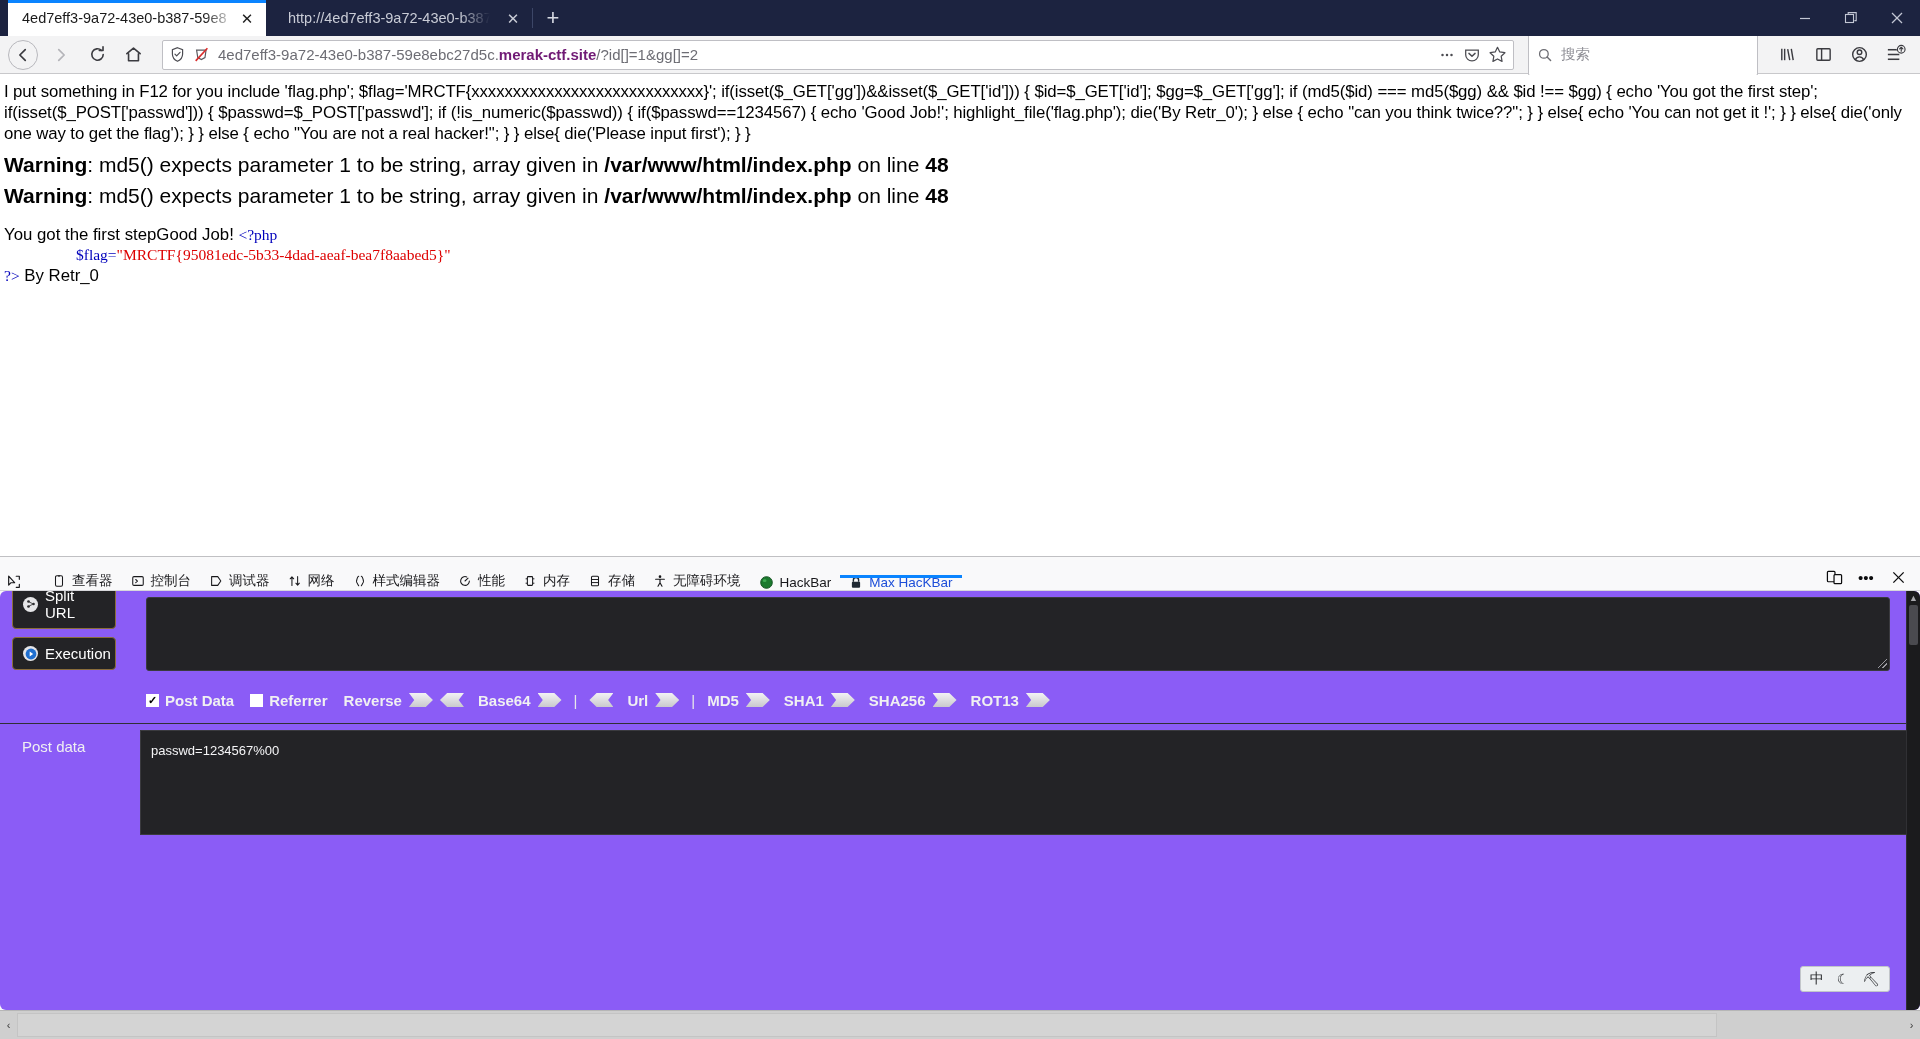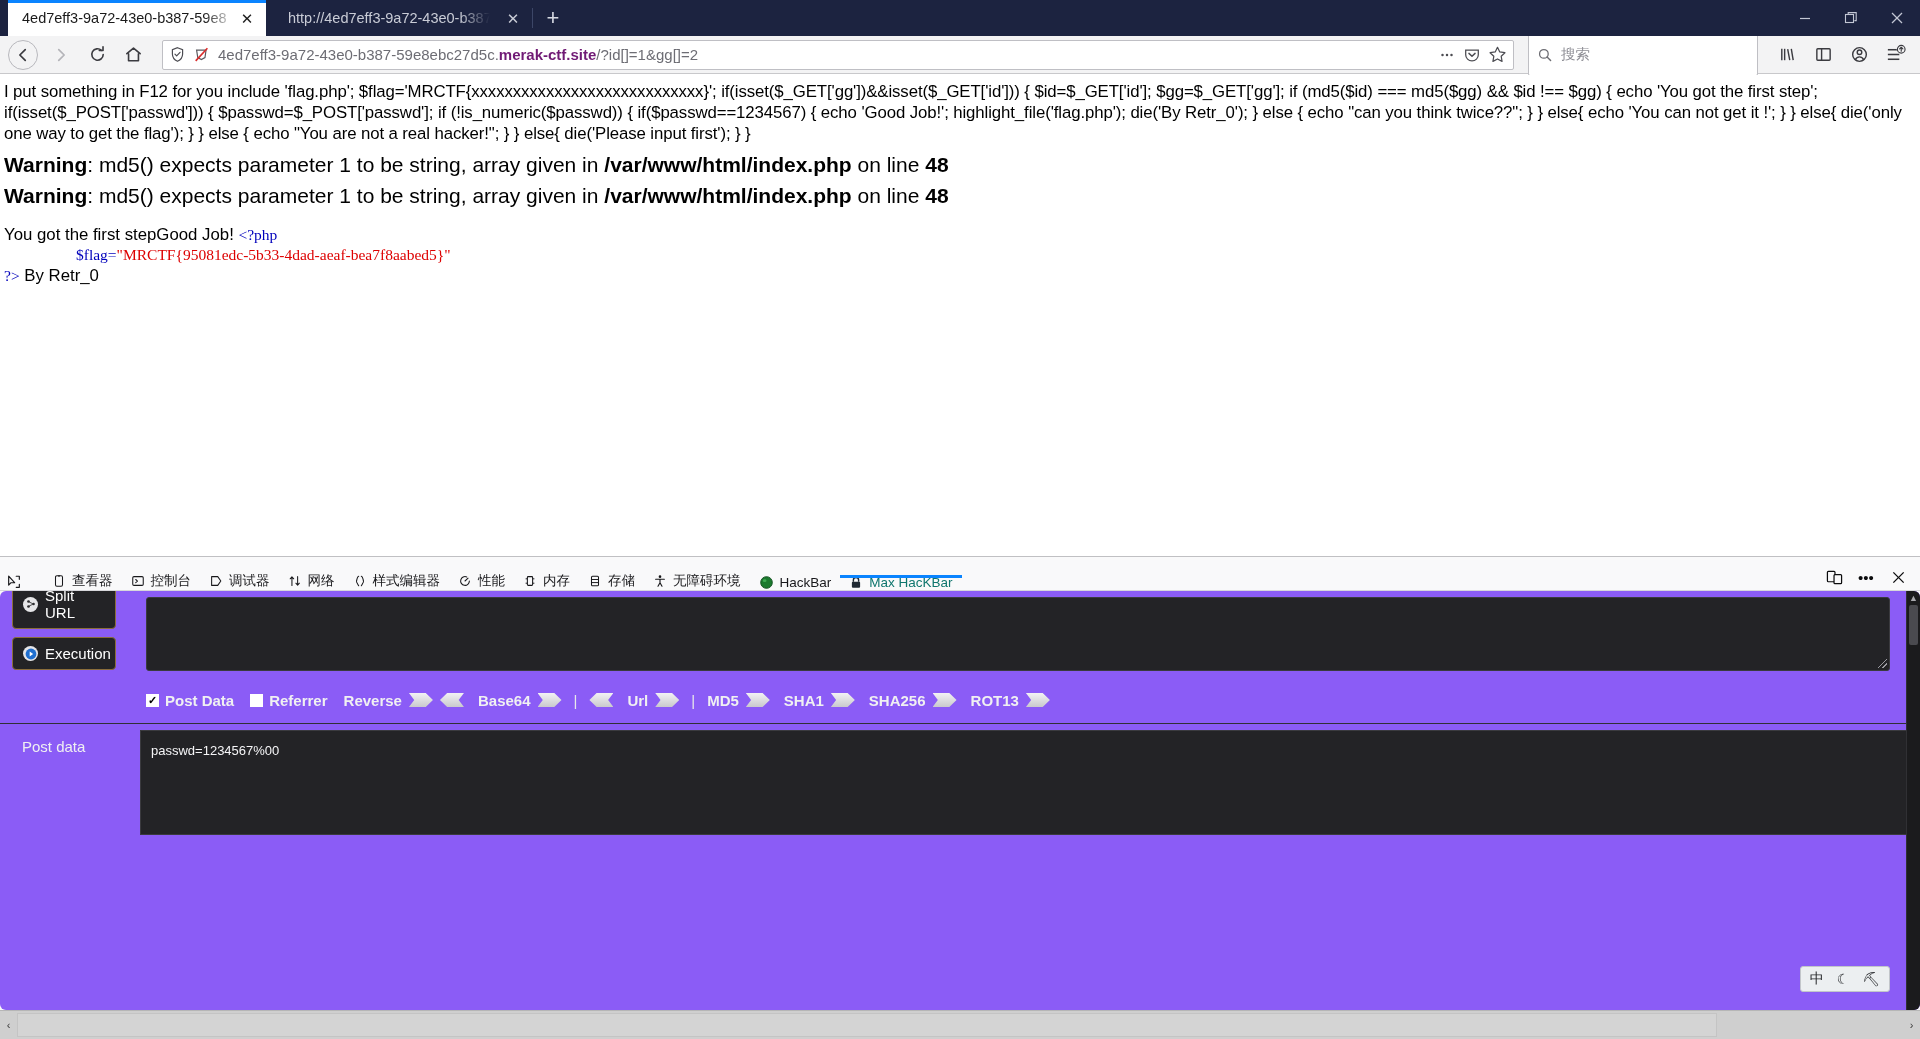--- a/index.html
+++ b/index.html
@@ -202,21 +202,21 @@
   .dt-tool {
     display: flex; align-items: center;
     padding: 0 9px;
     gap: 6px;
     font-size: 13.5px;
     color: #18181b;
     position: relative;
     cursor: pointer;
     white-space: nowrap;
   }
-  .dt-tool.selected { color: #0f766e; }
+  .dt-tool.selected { color: #1d4ed8; }
   .dt-tool.selected::before {
     content: "";
     position: absolute; left: 0; right: 0; top: 0;
     height: 2.5px; background: #0a84ff;
   }
   .dt-sep { width: 1px; background: #d7d7db; margin: 7px 5px; }
   #dt-right {
     margin-left: auto;
     display: flex; align-items: center;
     gap: 4px; padding-right: 8px;

